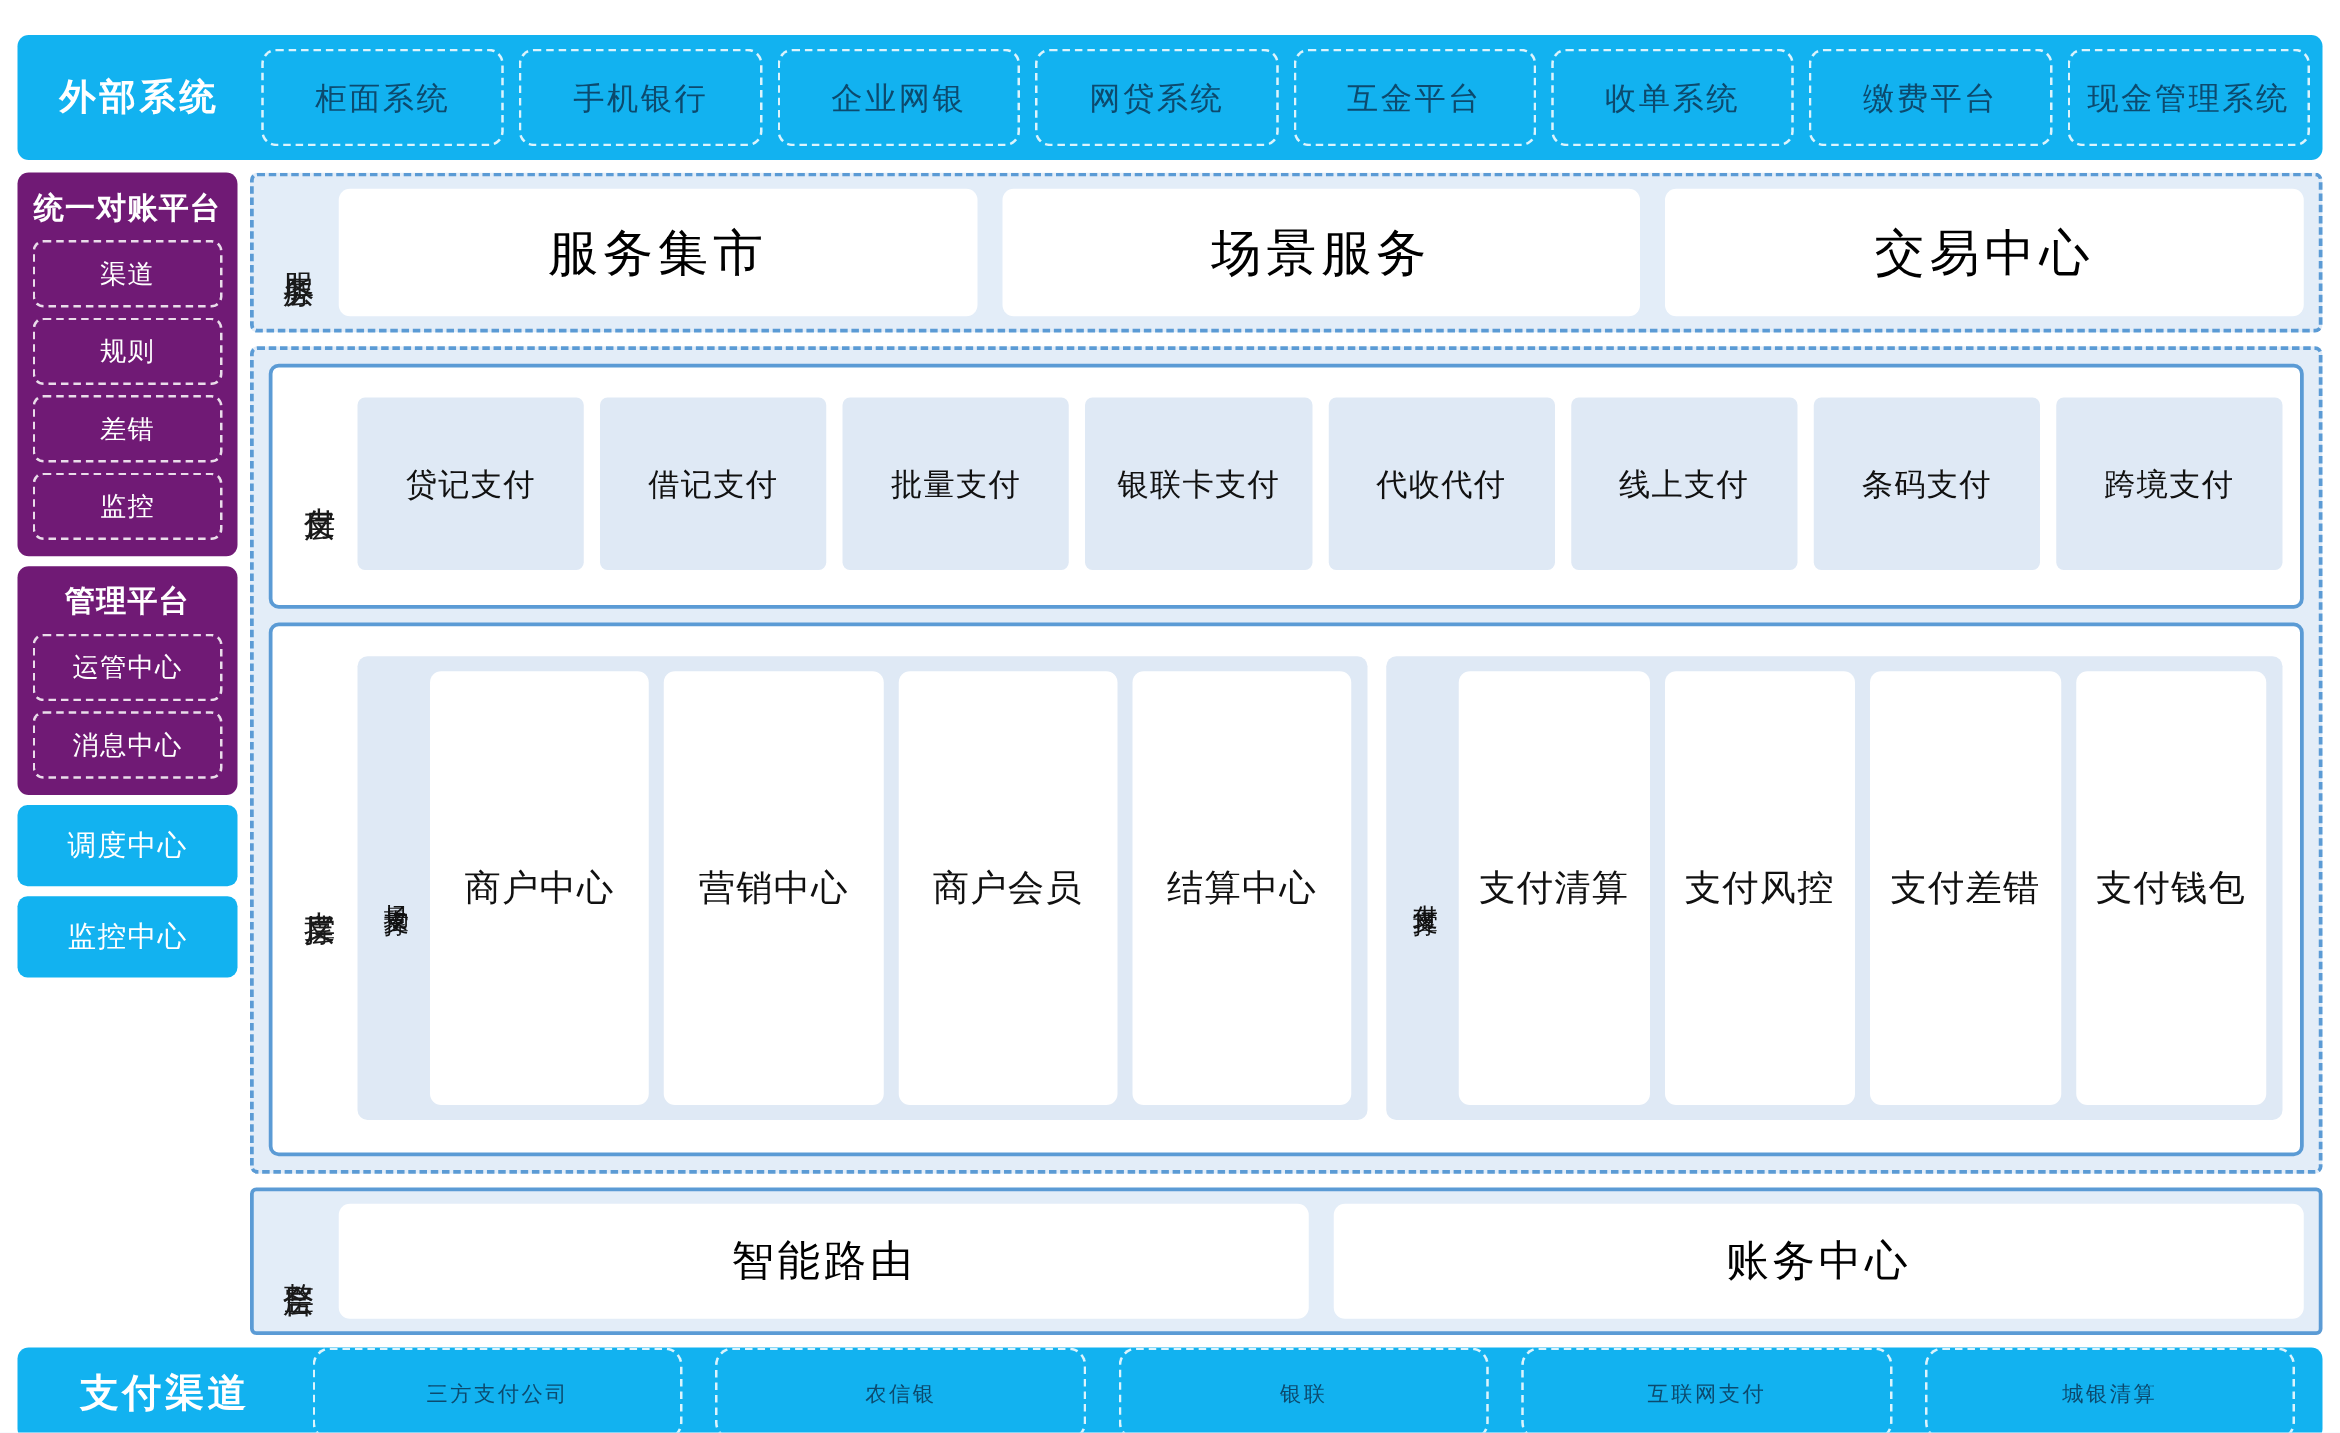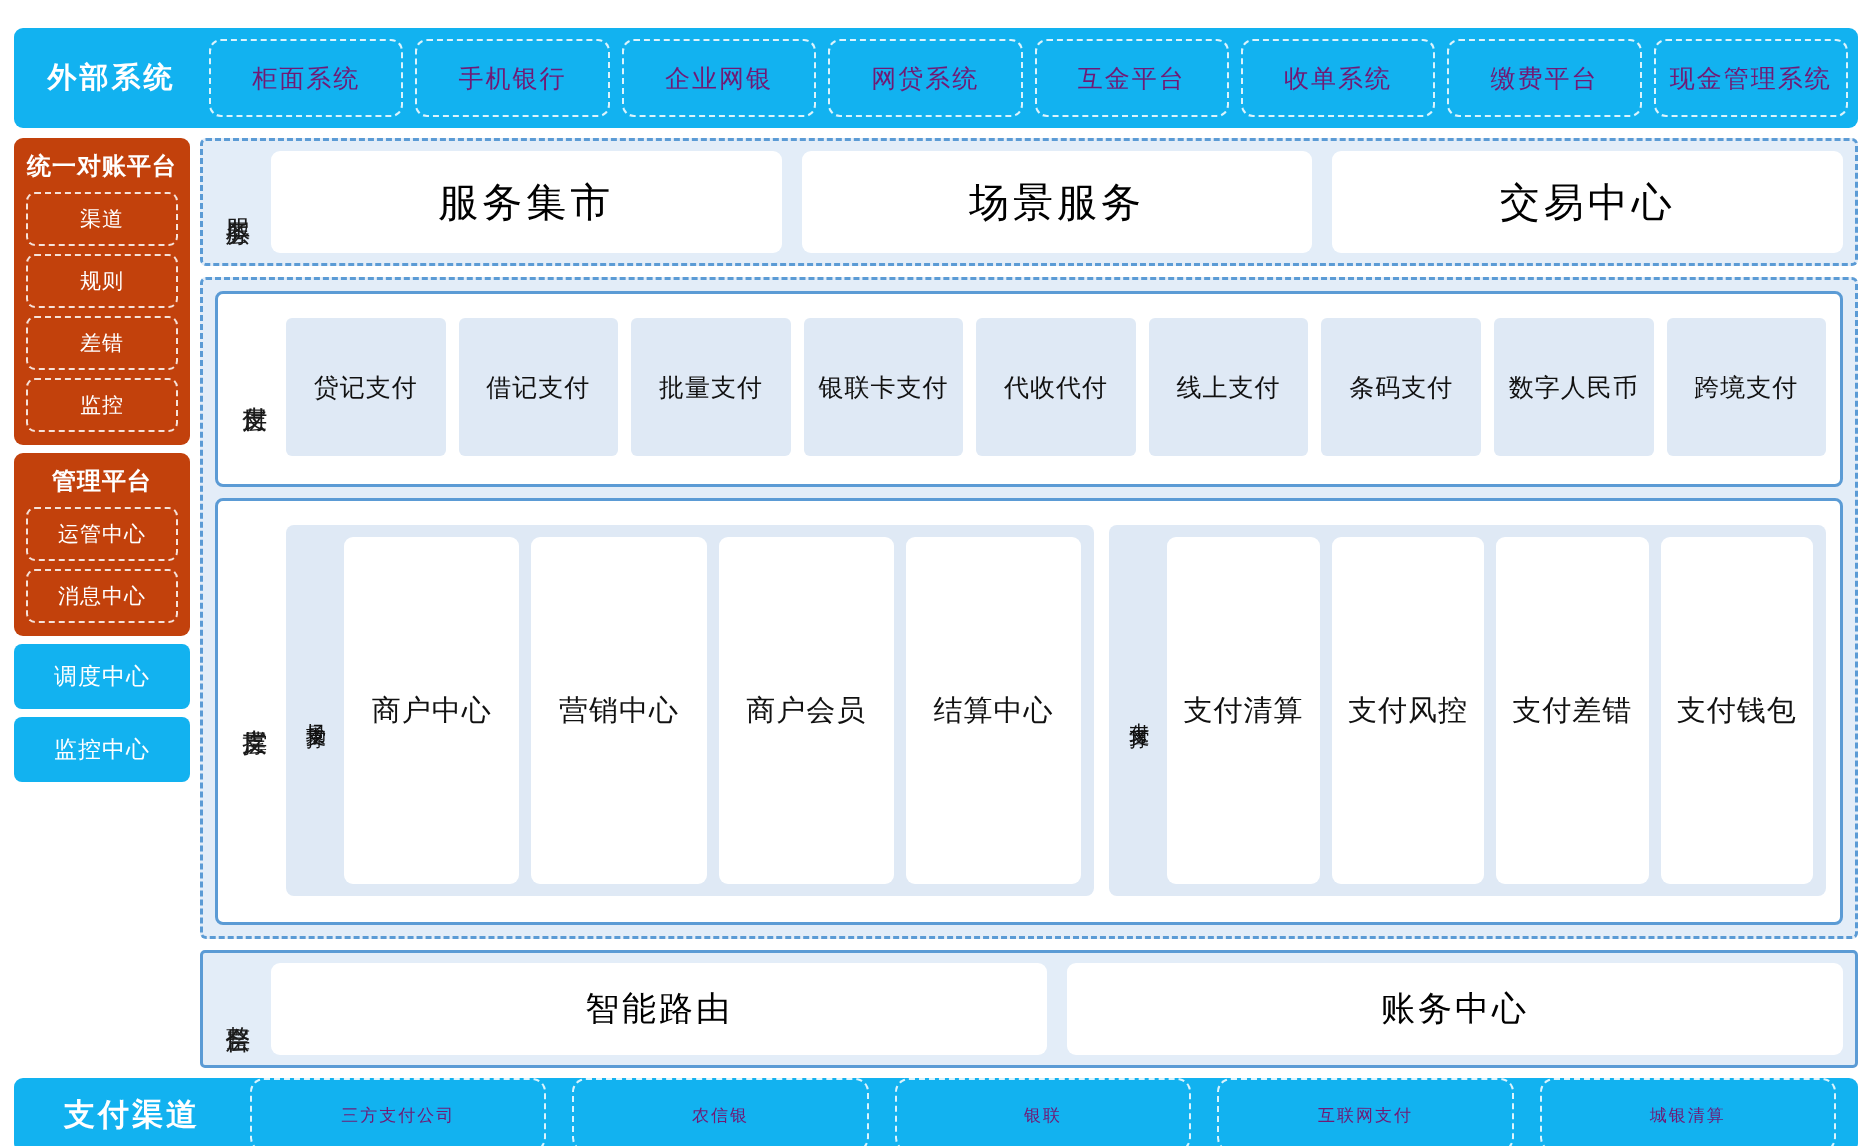--- a/index.html
+++ b/index.html
@@ -52,21 +52,21 @@
   }
   .blue-bar .bar-items {
     flex: 1 1 auto;
     display: flex;
     align-items: stretch;
   }
   .dash-chip {
     flex: 1 1 0;
     border: 2px dashed rgba(255,255,255,.85);
     border-radius: 12px;
-    color: #701a75;
+    color: #0c4a6e;
     font-size: 25px;
     letter-spacing: 2px;
     display: flex;
     align-items: center;
     justify-content: center;
     box-sizing: border-box;
     white-space: nowrap;
   }
 
   #external-systems-bar {
@@ -95,21 +95,21 @@
   }
 
   
   .rail {
     flex: 0 0 176px;
     display: flex;
     flex-direction: column;
     gap: 8px;
   }
   .rail-panel {
-    background: #c2410c;
+    background: #701a75;
     border-radius: 9px;
     padding: 10px 12px 13px 12px;
     box-sizing: border-box;
     display: flex;
     flex-direction: column;
     gap: 8px;
   }
   .rail-panel-title {
     color: #fff;
     font-weight: bold;
@@ -365,21 +365,20 @@
             <span class="vtext">支付层</span>
           </div>
           <div class="tiles">
             <div class="blue-tile">贷记支付</div>
             <div class="blue-tile">借记支付</div>
             <div class="blue-tile">批量支付</div>
             <div class="blue-tile">银联卡支付</div>
             <div class="blue-tile">代收代付</div>
             <div class="blue-tile">线上支付</div>
             <div class="blue-tile">条码支付</div>
-            <div class="blue-tile">数字人民币</div>
             <div class="blue-tile">跨境支付</div>
           </div>
         </div>
 
         <div class="solid-panel" id="support-layer">
           <div class="layer-label">
             <span class="vtext">支撑层</span>
           </div>
           <div class="sgroups">
 

